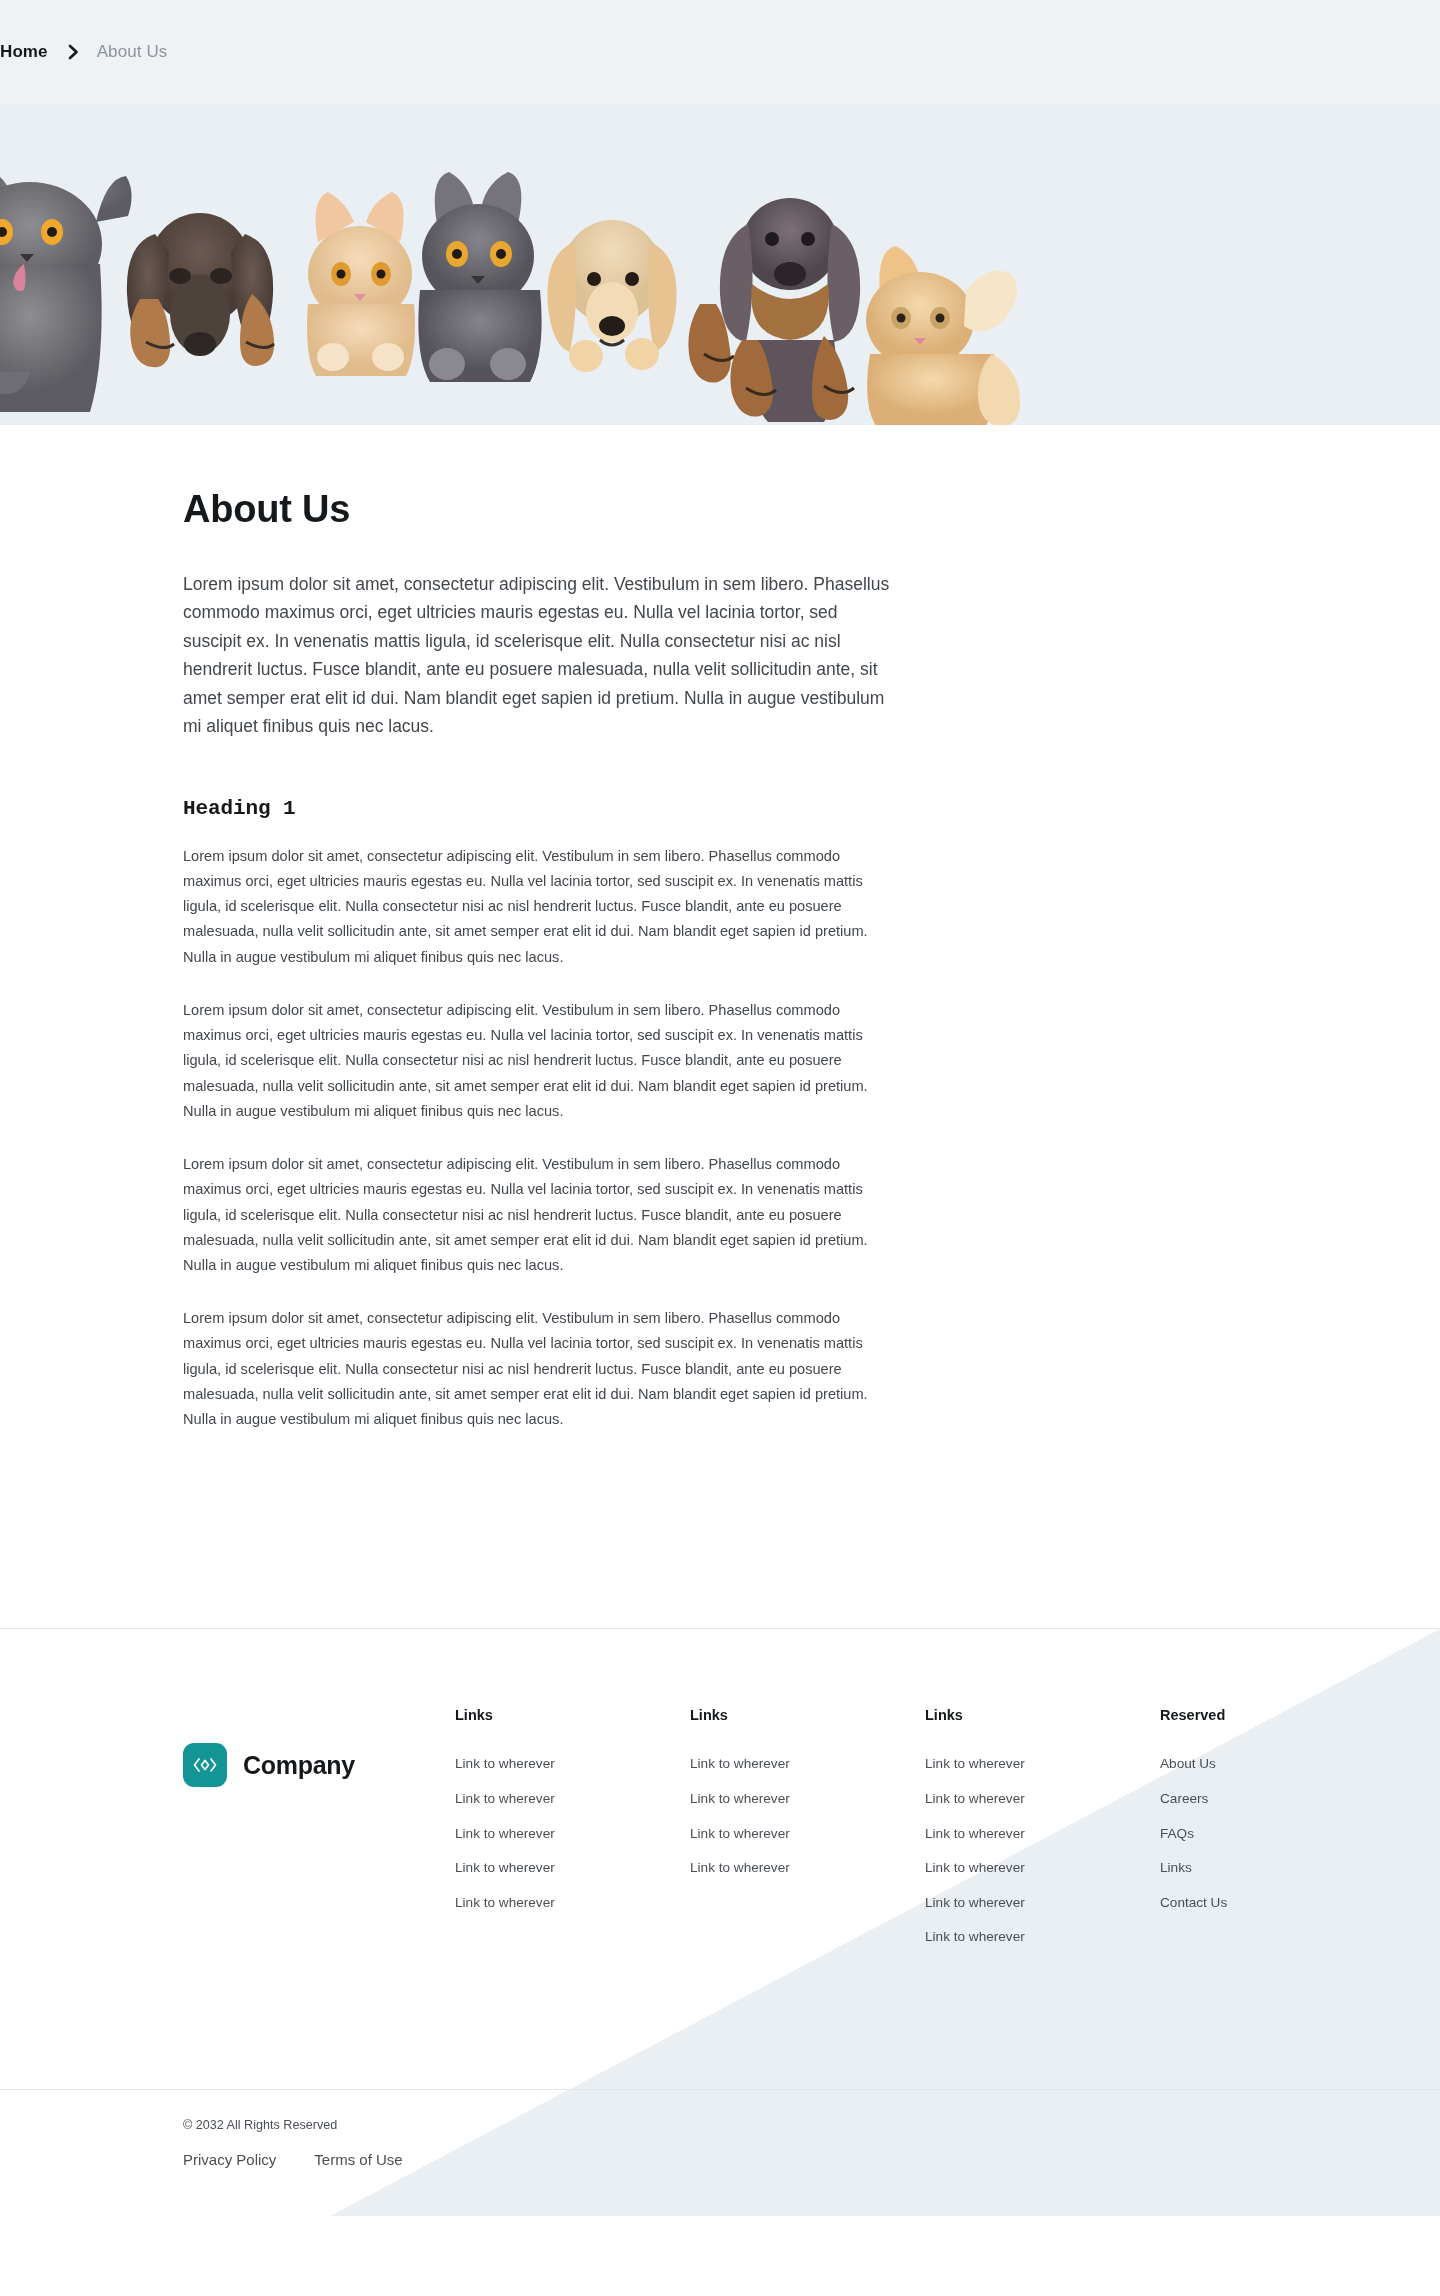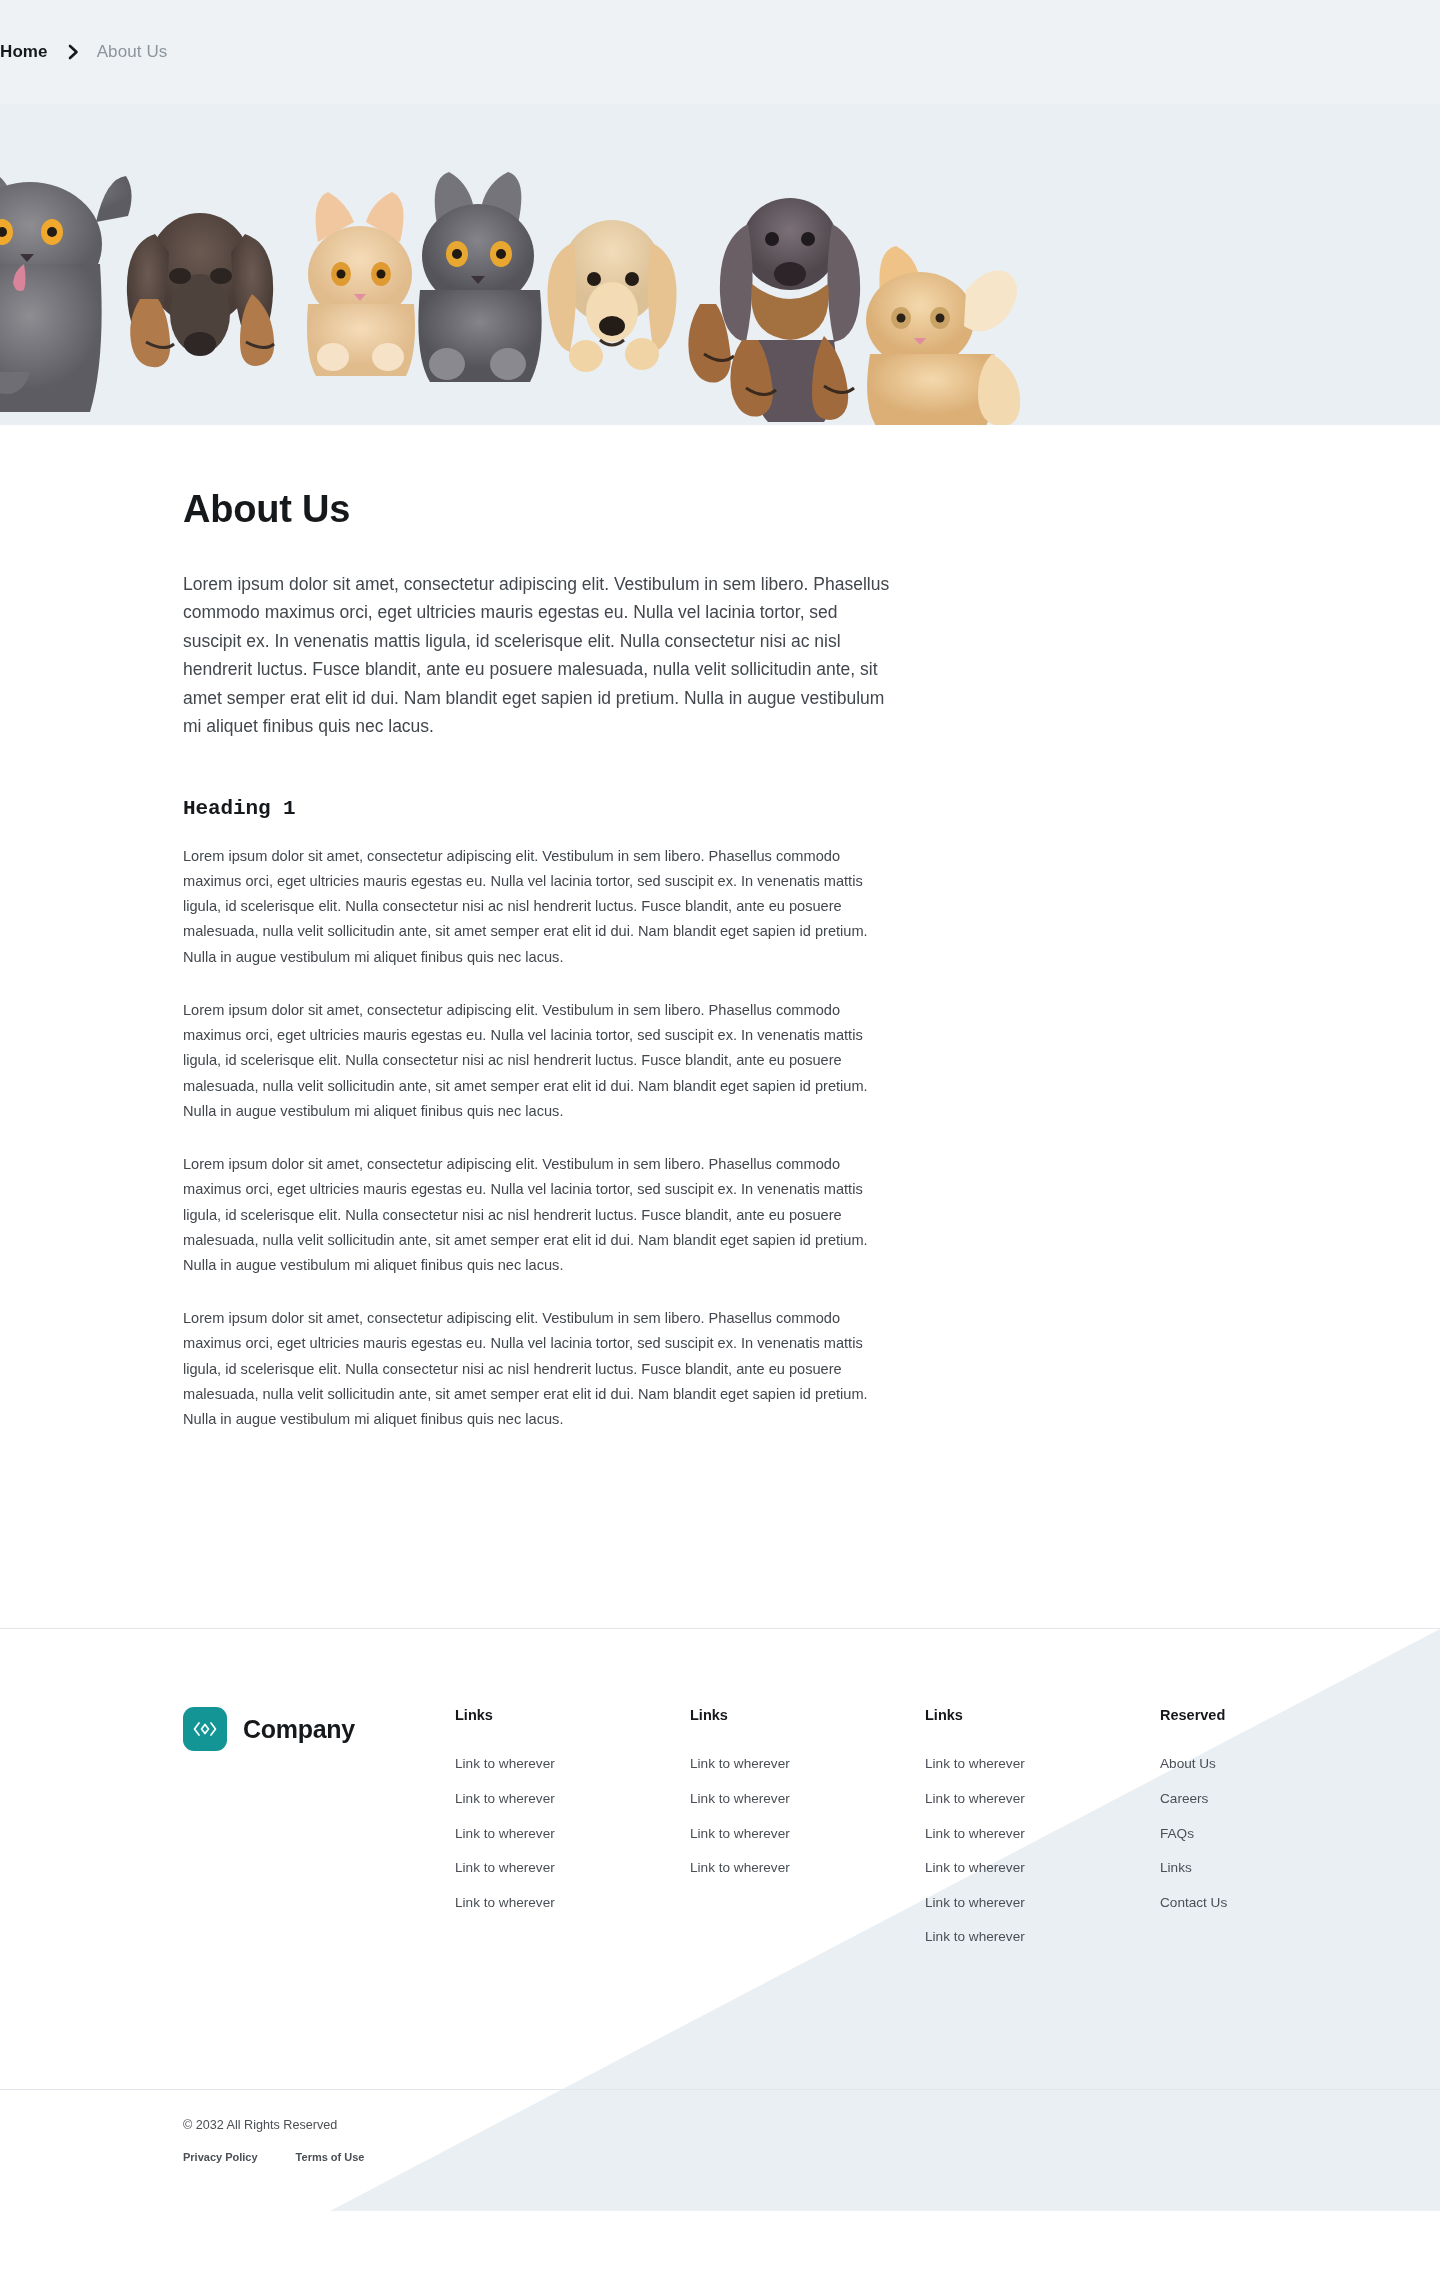--- a/index.html
+++ b/index.html
@@ -93,21 +93,21 @@
     pointer-events:none;
   }
   .footer-diagonal svg{ display:block; width:100%; height:100%; }
   .footer-inner{
     position:relative;
     z-index:1;
     display:flex;
     padding:78px 183px 0 183px;
     min-height:460px;
   }
-  .brand-col{ width:272px; flex:none; }
+  .brand-col{ width:272px; flex:none;margin-top:36px; }
   .brand{
     display:flex;
     align-items:center;
     gap:16px;
   }
   .logo-mark{
     width:44px;height:44px;
     border-radius:11px;
     background:#139595;
     display:flex;align-items:center;justify-content:center;
@@ -148,25 +148,24 @@
   .copyright{
     font-size:12.6px;
     color:#4a4f55;
   }
   .legal-row{
     margin-top:19px;
     display:flex;
     gap:38px;
   }
   .legal-link{
-    font-size:11px;
+    font-size:15px;
     color:#4a4f55;
     text-decoration:none;
     cursor:pointer;
-    font-weight:bold;
   }
 </style>
 </head>
 <body>
 
 <div class="page">
 
   <div class="breadcrumb-bar">
     <a class="crumb home">Home</a>
     <span class="crumb-sep">

